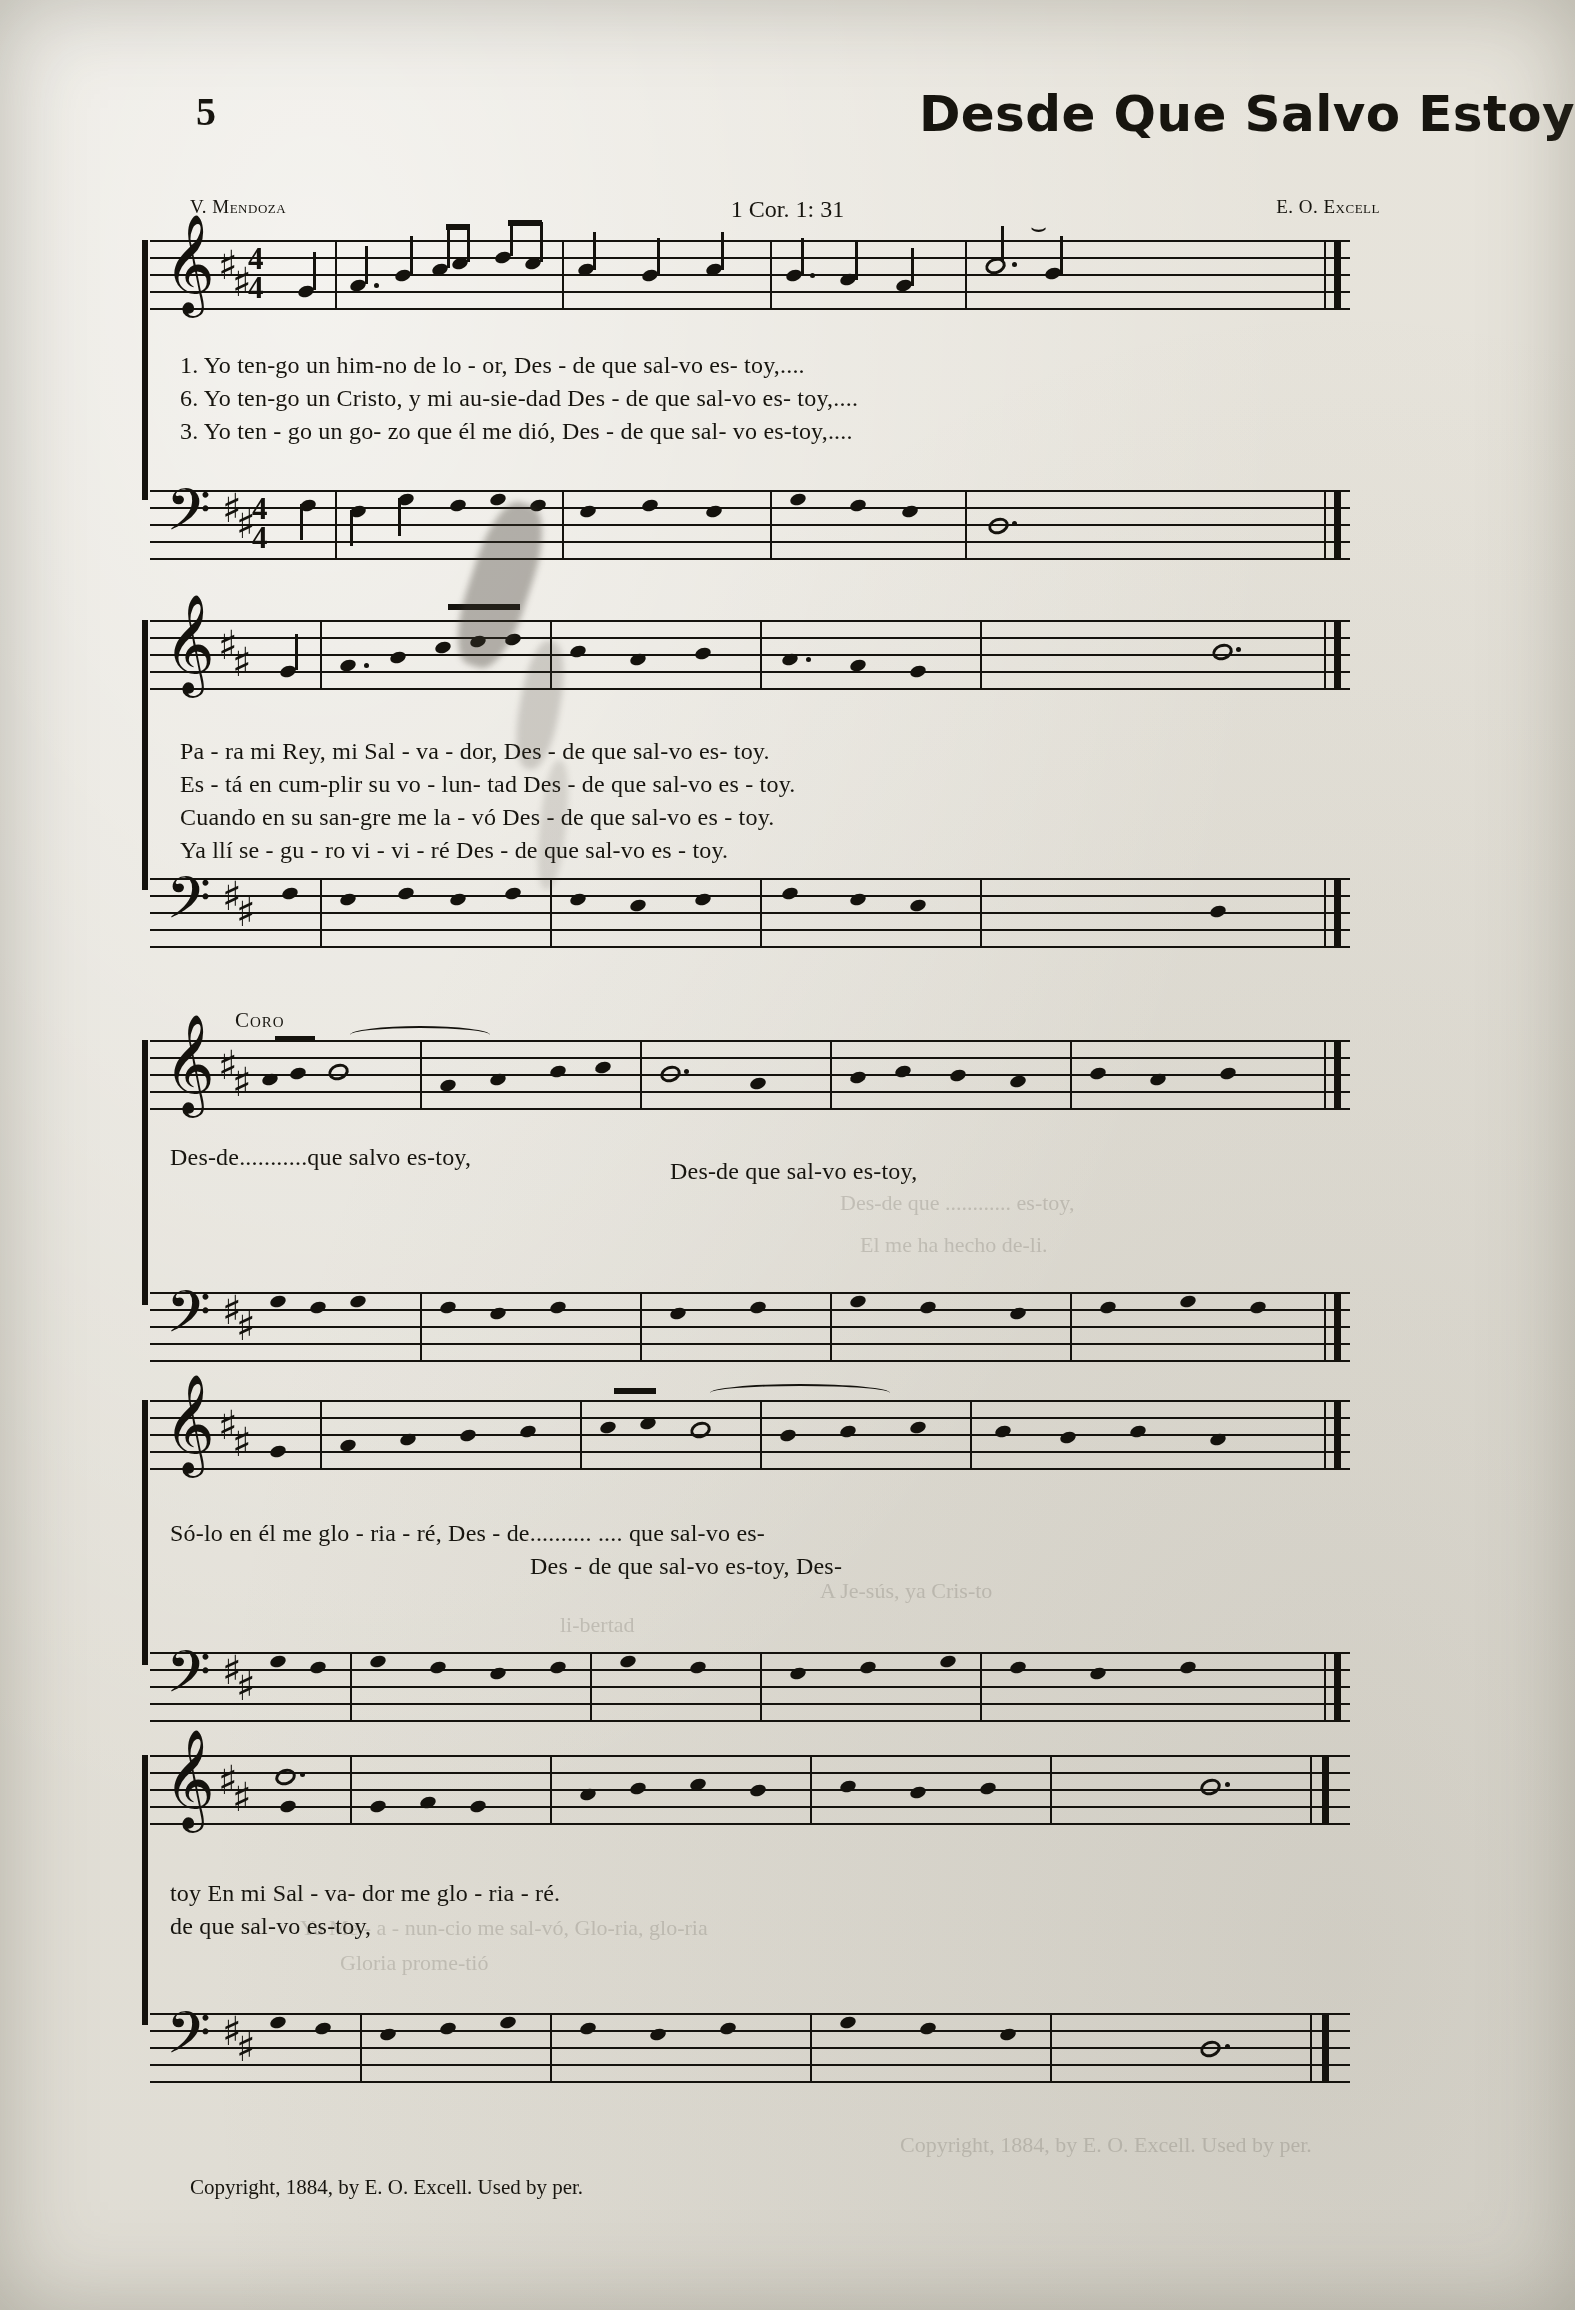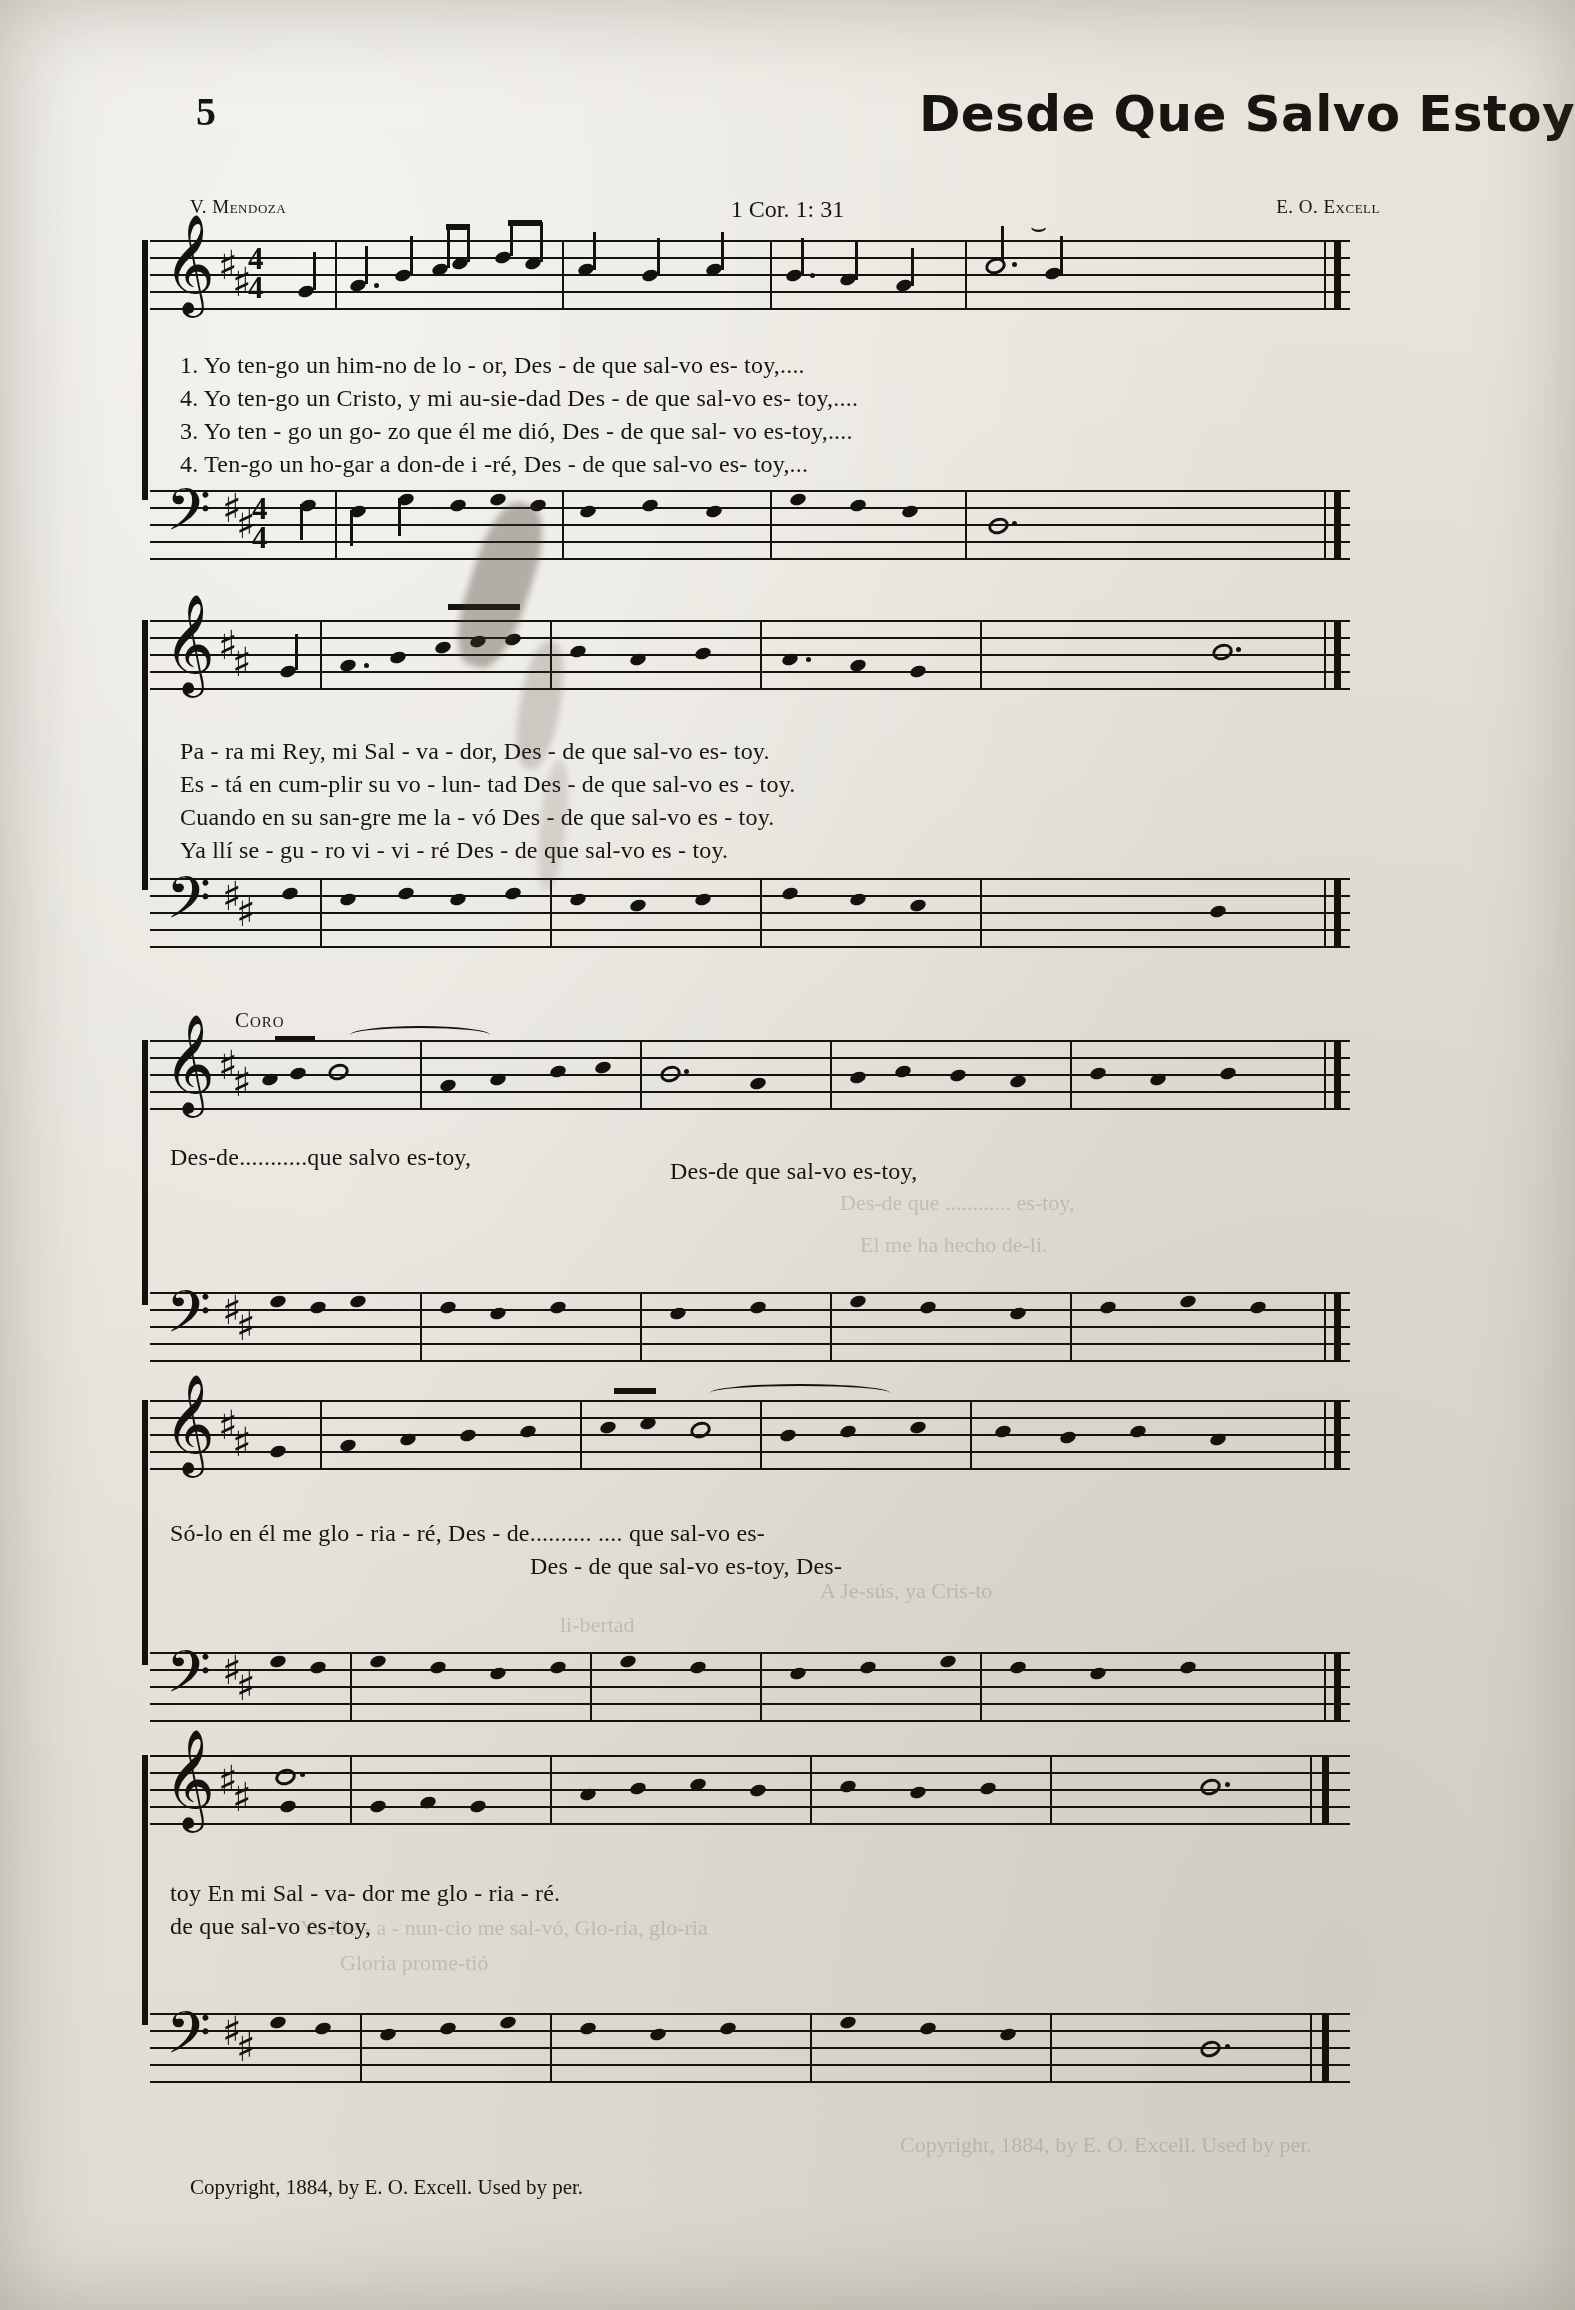--- a/index.html
+++ b/index.html
@@ -313,23 +313,22 @@
       <div class="dot" style="left:862px; top:22px;"></div>
       <div class="fermata" style="left:880px; top:-28px;">⌣</div>
       <div class="nh" style="left:895px; top:28px;"></div>
       <div class="stem" style="left:910px; top:-4px; height:38px;"></div>
       <div class="thick-end" style="left:1184px;"></div>
       <div class="barline" style="left:1174px;"></div>
     </div>
 
     <div class="lyric-block" style="left:30px; top:112px;">
       <div class="lyric-line">1.  Yo  ten-go un him-no   de  lo - or,  Des - de    que  sal-vo es- toy,....</div>
-      <div class="lyric-line">4.  Yo ten-go un Cristo, y mi au-sie-dad  Des - de    que  sal-vo es- toy,....</div>
+      <div class="lyric-line">6.  Yo ten-go un Cristo, y mi au-sie-dad  Des - de    que  sal-vo es- toy,....</div>
       <div class="lyric-line">3.  Yo ten - go un go- zo que él me dió,  Des - de    que  sal- vo es-toy,....</div>
-      <div class="lyric-line">4.  Ten-go un ho-gar   a    don-de i -ré,  Des - de    que  sal-vo es- toy,...</div>
     </div>
 
     <div class="staff" style="position:absolute; left:0; right:0; top:250px;">
       <div class="line"></div>
       <div class="line"></div>
       <div class="line"></div>
       <div class="line"></div>
       <div class="line"></div>
       <div class="clef clef-bass">𝄢</div>
       <div class="keysig" style="left:72px; top:-2px;">♯</div>

